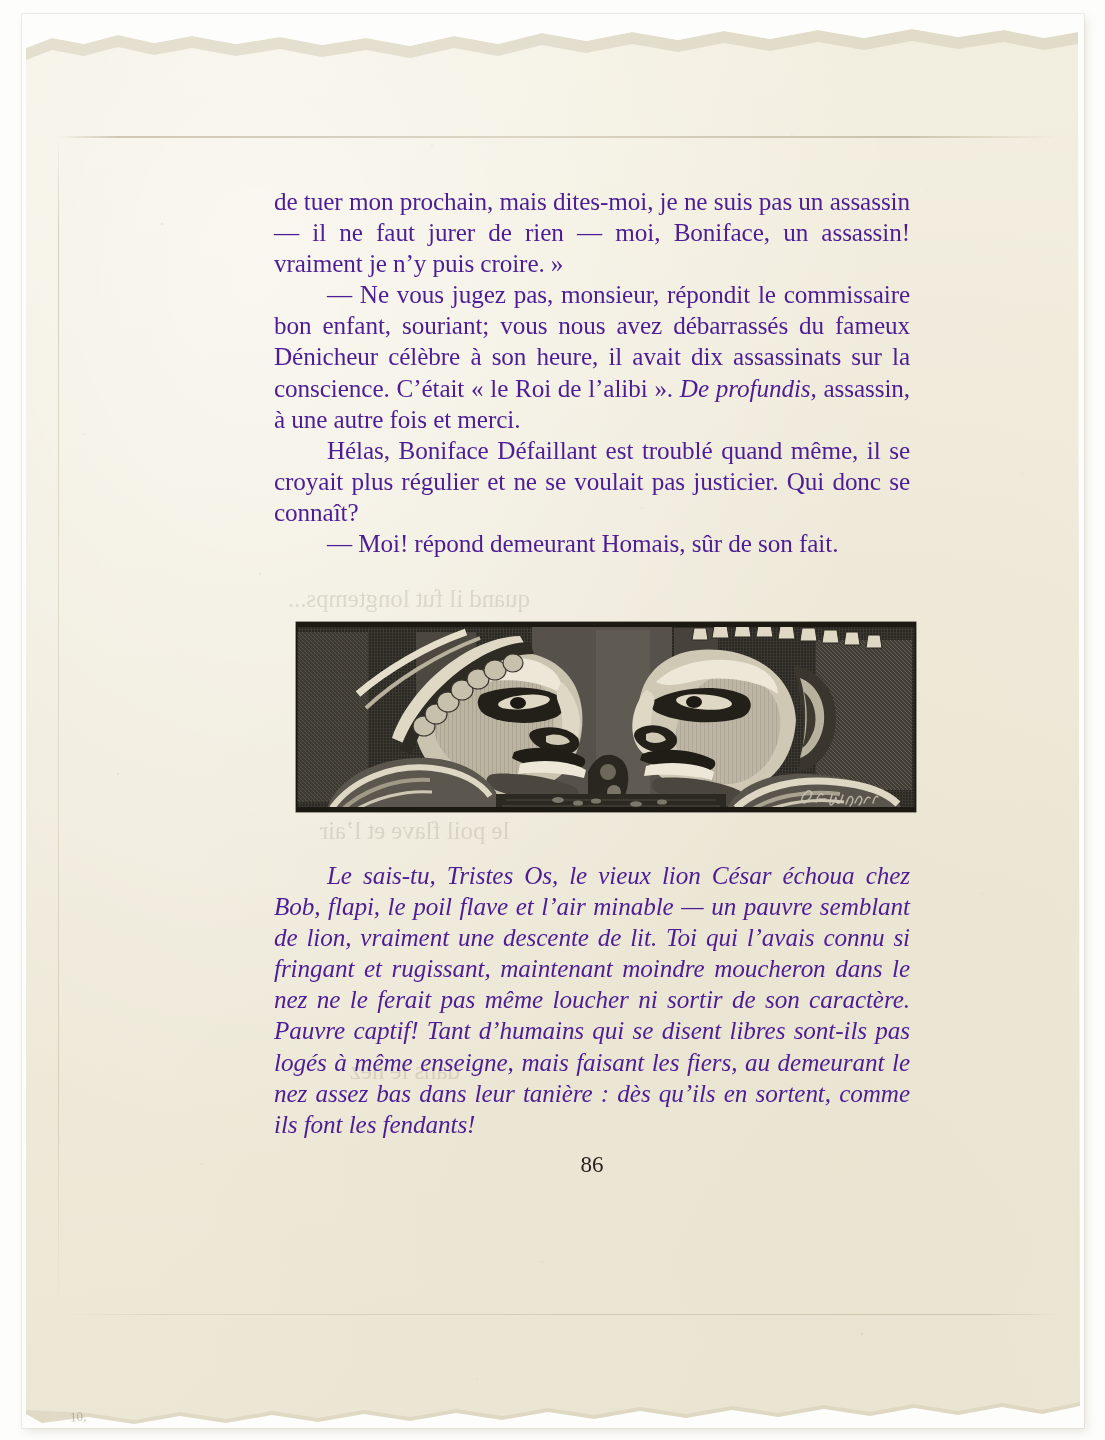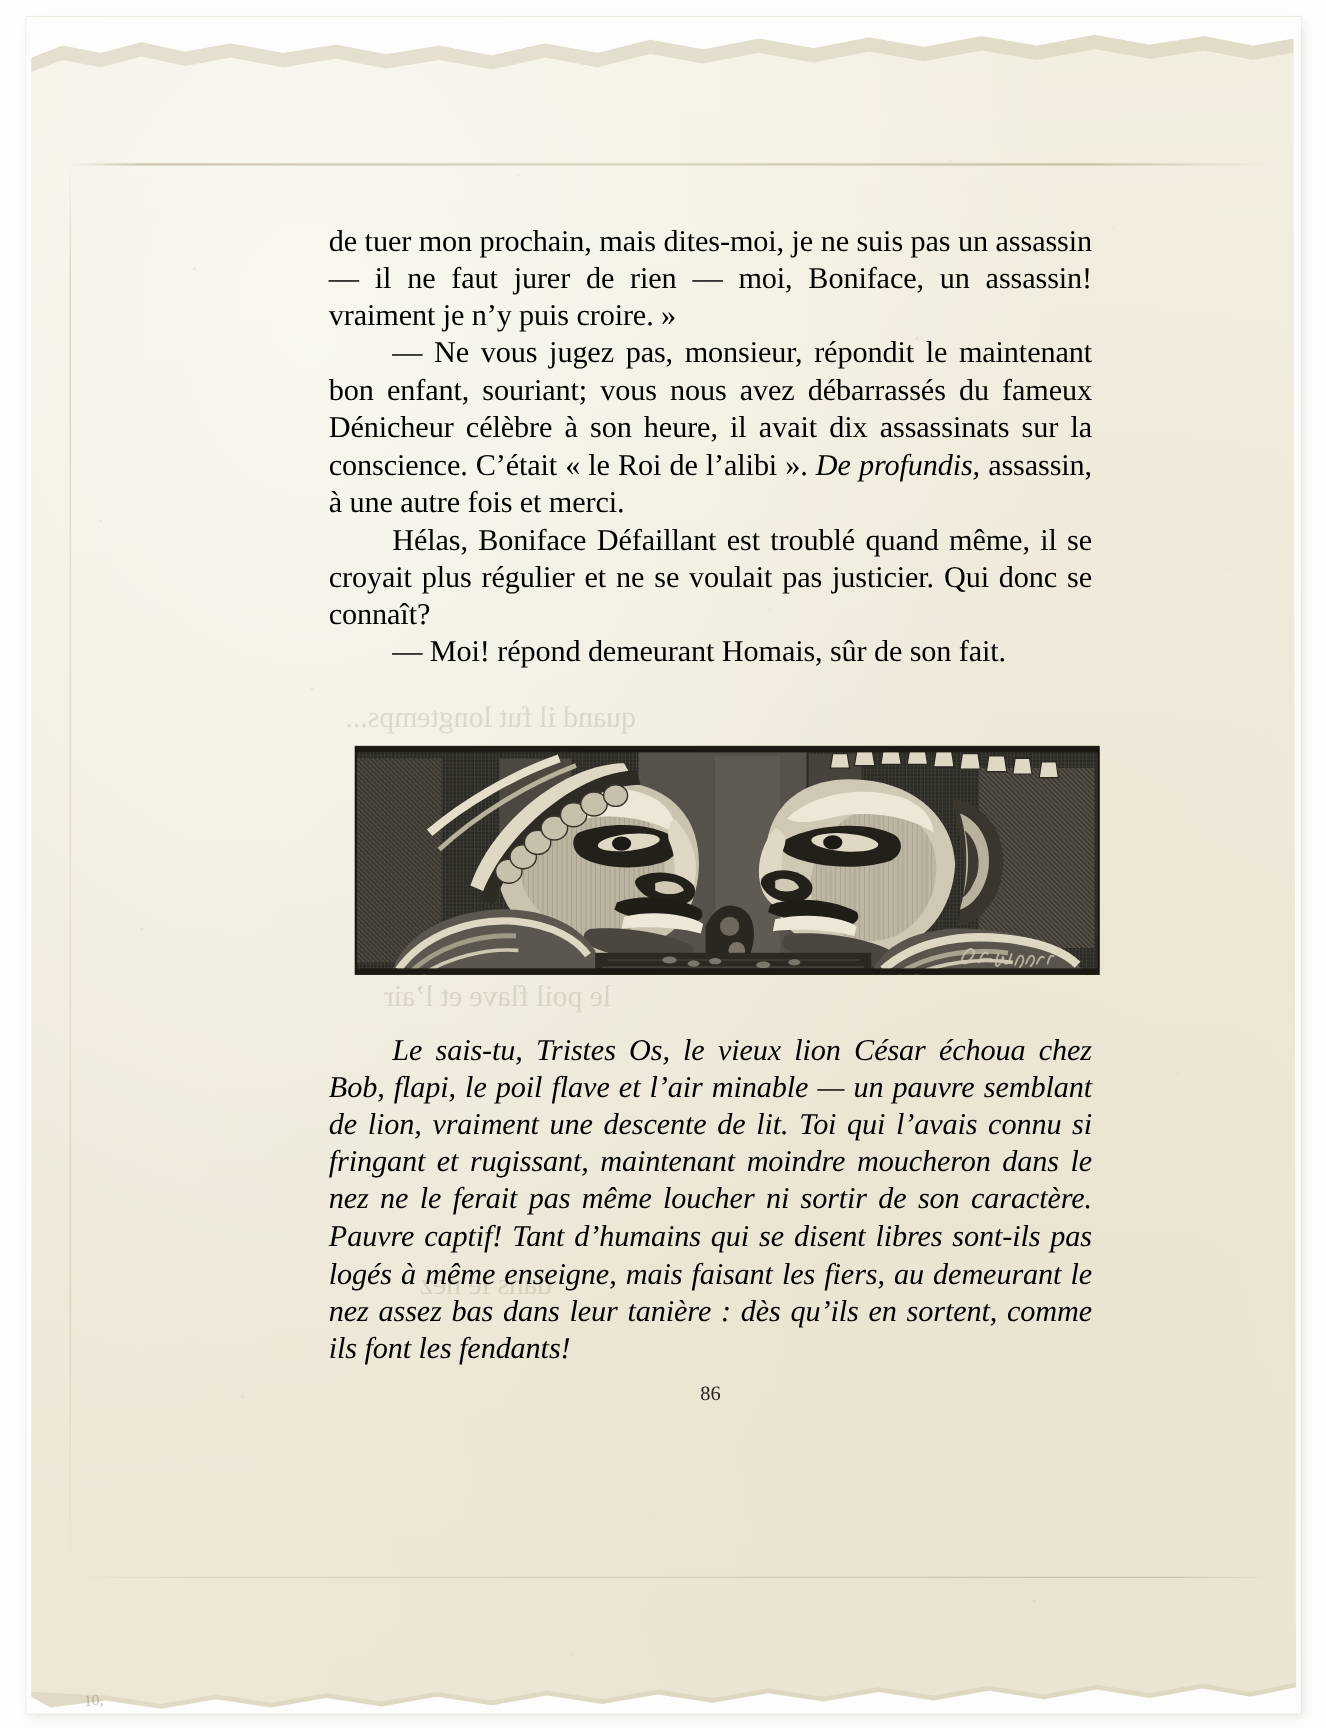--- a/index.html
+++ b/index.html
@@ -40,21 +40,21 @@
   
   #printblock{
     position:absolute;
     left:274px; top:186px;
     width:636px;
   }
   .para{
     margin:0;
     font-size:25.2px;
     line-height:31.1px;
-    color:#000000;
+    color:#4c1d95;
     text-align:justify;
     text-align-last:left;
     letter-spacing:-.1px;
     -webkit-font-smoothing:antialiased;
   }
   .para.indent{text-indent:2.1em;}
   .para em{font-style:italic;font-family:Liberation Serif, serif;}
 
   
   #figure{
@@ -73,21 +73,21 @@
     width:636px;
     font-style:italic;
   }
 
   
   #folio{
     position:absolute;
     left:274px; top:1152px;
     width:636px;
     text-align:center;
-    font-size:17px;
+    font-size:23px;
     color:#26231f;
   }
 
   
   .ghost{
     position:absolute;
     color:rgba(126,118,96,.20);
     font-size:25px;
     line-height:31px;
     letter-spacing:-.1px;
@@ -188,21 +188,21 @@
 
   <div id="pencil-mark">10,</div>
 </div>
 
 <div class="ghost" id="ghost1">quand il fut longtemps...</div>
 <div class="ghost" id="ghost2">le poil flave et l’air</div>
 <div class="ghost" id="ghost3">dans le nez</div>
 
 <div id="printblock">
   <p class="para">de tuer mon prochain, mais dites-moi, je ne suis pas un assassin — il ne faut jurer de rien — moi, Boniface, un assassin! vraiment je n’y puis croire. »</p>
-  <p class="para indent"><span>— Ne vous jugez pas, monsieur, répondit le maintenant bon enfant, souriant; vous nous avez débarrassés du fameux Dénicheur célèbre à son heure, il avait dix assassinats sur la conscience. C’était « le Roi de l’alibi ». </span><em>De profundis,</em><span> assassin, à une autre fois et merci.</span></p>
+  <p class="para indent"><span>— Ne vous jugez pas, monsieur, répondit le commissaire bon enfant, souriant; vous nous avez débarrassés du fameux Dénicheur célèbre à son heure, il avait dix assassinats sur la conscience. C’était « le Roi de l’alibi ». </span><em>De profundis,</em><span> assassin, à une autre fois et merci.</span></p>
   <p class="para indent">Hélas, Boniface Défaillant est troublé quand même, il se croyait plus régulier et ne se voulait pas justicier. Qui donc se connaît?</p>
   <p class="para indent">— Moi! répond demeurant Homais, sûr de son fait.</p>
 </div>
 
 <div id="figure">
 <svg width="620" height="190" viewBox="0 0 620 190" aria-hidden="true">
   <defs>
     <pattern id="hatch" width="3" height="3" patternUnits="userSpaceOnUse">
       <rect width="3" height="3" fill="#2a2823"></rect>
       <path d="M0,0 L0,3" stroke="#4b4740" stroke-width="1"></path>

